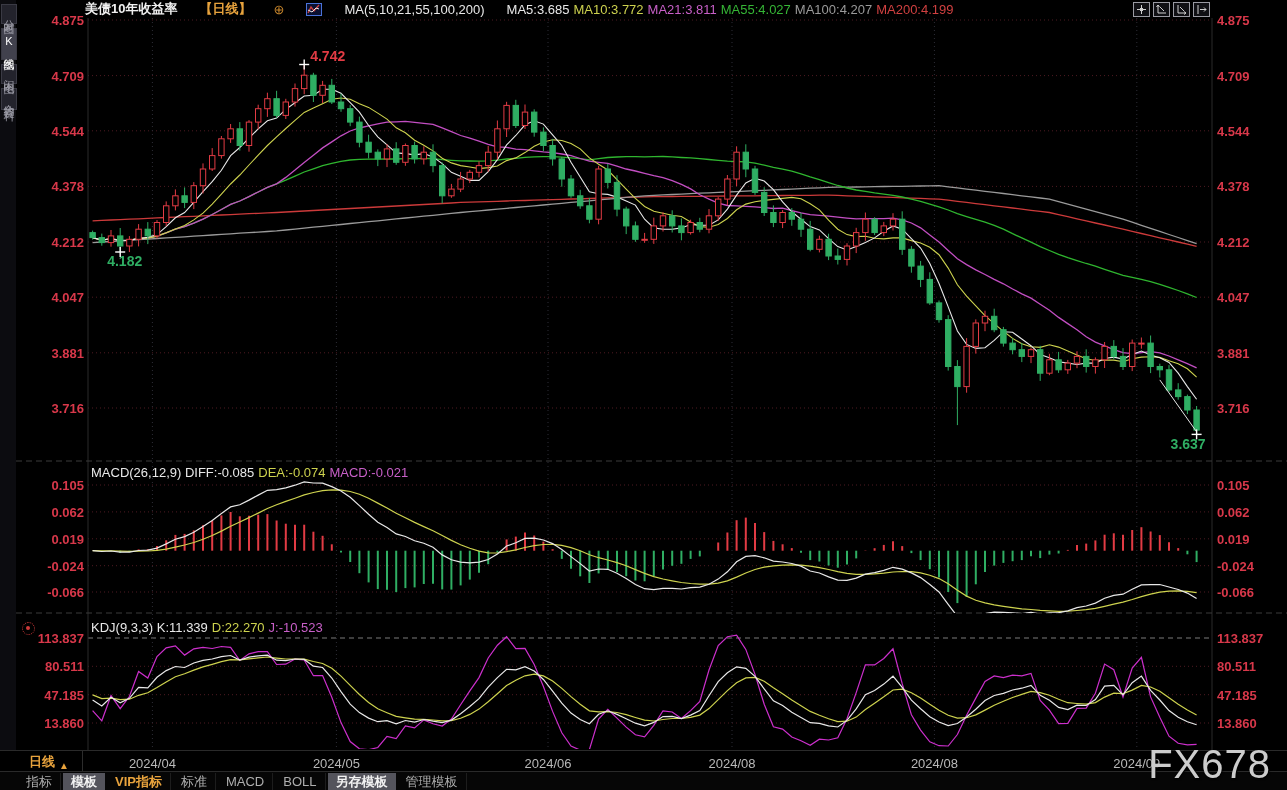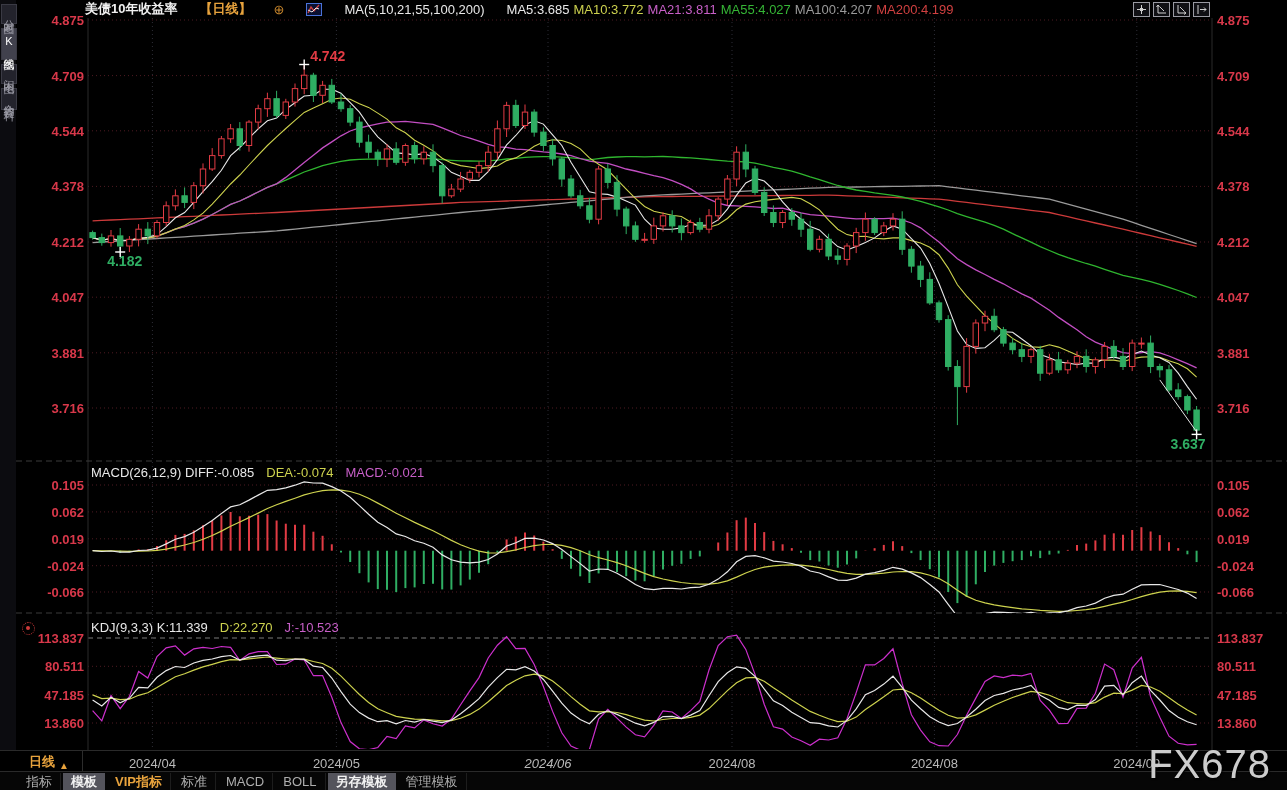--- a/index.html
+++ b/index.html
@@ -18,21 +18,21 @@
   #topbar .ma-label{color:#e8e8e8;}
   .ma-val{margin-right:4px;margin-top:28px;}
   #win-icons{position:absolute;right:77px;top:2px;z-index:7;display:flex;gap:3px;}
   .win-ic{width:15px;height:13px;border:1px solid #9a9aa2;background:#101014;display:flex;align-items:center;justify-content:center;cursor:pointer;}
   
   .tick{position:absolute;font-size:13px;font-weight:bold;color:#d8384a;transform:translateY(-50%);z-index:4;}
   .tick.left{left:22px;width:62px;text-align:right;}
   .tick.right{left:1217px;width:66px;text-align:left;}
   .month{position:absolute;top:756px;font-size:13px;color:#b8b8b8;transform:translateX(-50%);z-index:4;}
   
-  .panel-head{position:absolute;left:91px;z-index:5;font-size:13px;display:flex;gap:12px;white-space:nowrap;}
+  .panel-head{position:absolute;left:91px;z-index:5;font-size:13px;display:flex;gap:4px;white-space:nowrap;}
   
   #kdj-gear{position:absolute;left:22px;top:622px;width:11px;height:11px;border:1px dotted #d03a3a;border-radius:50%;z-index:5;cursor:pointer;}
   #kdj-gear i{position:absolute;left:3px;top:3px;width:4px;height:4px;background:#d03a3a;border-radius:50%;}
   
   #period-box{position:absolute;left:16px;top:751px;width:66px;height:20px;border-right:1px solid #2c2c2c;z-index:5;display:flex;align-items:flex-end;justify-content:center;gap:4px;color:#e8a33d;font-size:13px;font-weight:bold;cursor:pointer;}
   #period-box .arr{font-size:10px;}
   
   #toolbar{position:absolute;left:0;top:772px;width:1287px;height:18px;background:#060606;z-index:6;display:flex;align-items:center;padding-left:18px;gap:2px;font-size:13px;color:#aeaeae;}
   .tab{padding:0 8px;height:17px;line-height:17px;cursor:pointer;border-right:1px solid #1d1d1d;}
   .tab.sel{background:#54545c;color:#f2f2f2;font-weight:bold;border-right:none;}
@@ -560,21 +560,21 @@
       <div class="tick left" style="top: 638px;">113.837</div>
       <div class="tick right" style="top: 638px;">113.837</div>
       <div class="tick left" style="top: 666.3px;">80.511</div>
       <div class="tick right" style="top: 666.3px;">80.511</div>
       <div class="tick left" style="top: 694.7px;">47.185</div>
       <div class="tick right" style="top: 694.7px;">47.185</div>
       <div class="tick left" style="top: 723px;">13.860</div>
       <div class="tick right" style="top: 723px;">13.860</div>
       <div class="month" style="left: 152.4px;">2024/04</div>
       <div class="month" style="left: 336.4px;">2024/05</div>
-      <div class="month" style="left: 548px; font-style: italic;">2024/06</div>
+      <div class="month" style="left: 548px;">2024/06</div>
       <div class="month" style="left: 732px;">2024/08</div>
       <div class="month" style="left: 934.4px;">2024/08</div>
       <div class="month" style="left: 1136.8px;">2024/09</div>
     </div>
 
   <div id="macd-header" class="panel-head" style="top:465px;">
       <span style="color: rgb(232, 232, 232);">MACD(26,12,9) DIFF:-0.085</span>
       <span style="color: rgb(205, 210, 78);">DEA:-0.074</span>
       <span style="color: rgb(200, 95, 200);">MACD:-0.021</span>
     </div>

